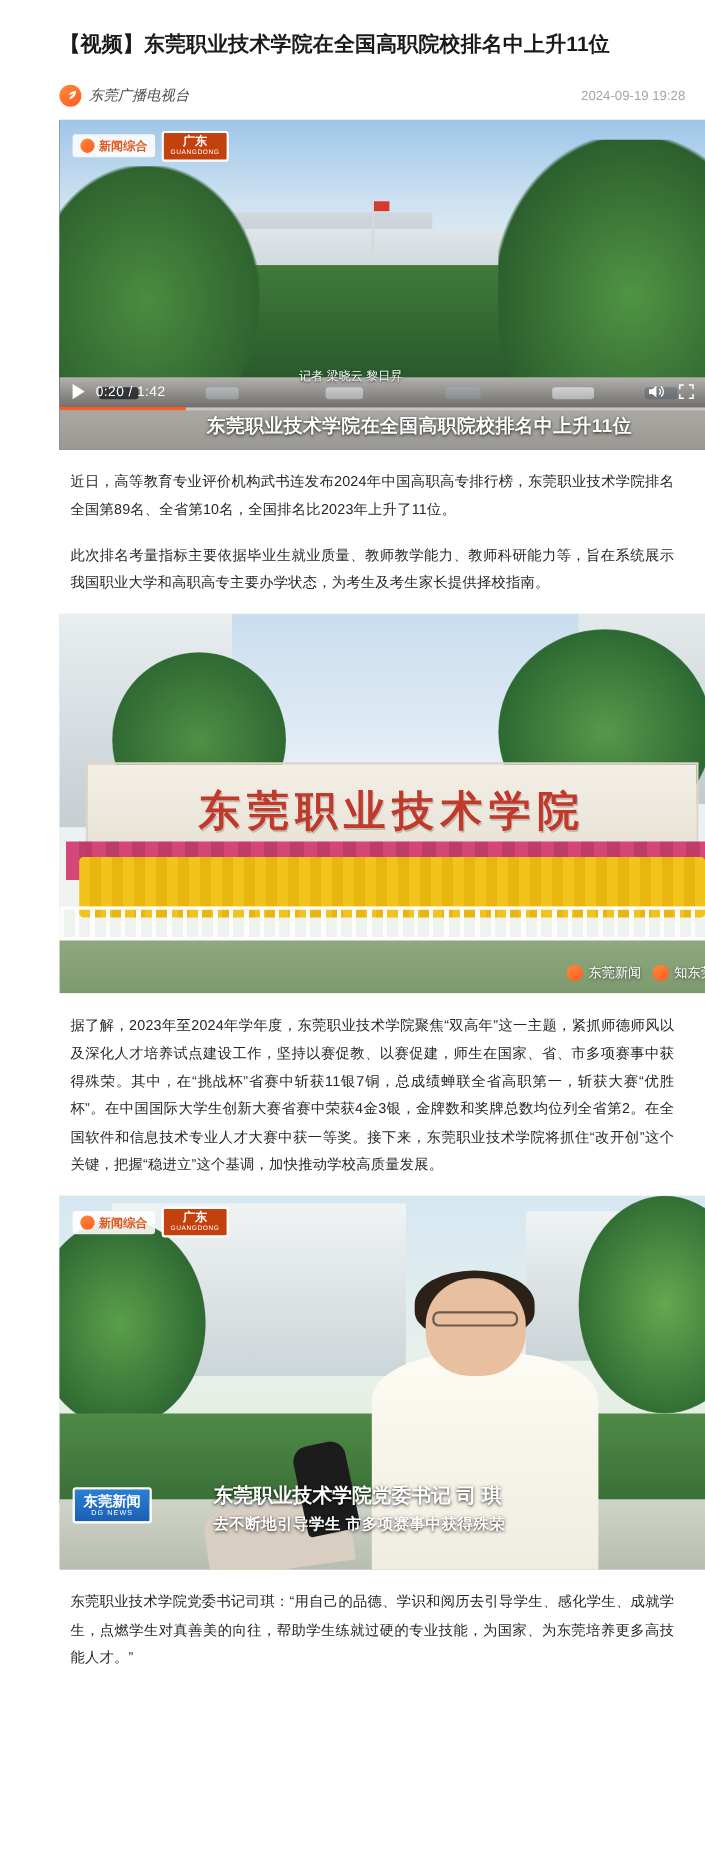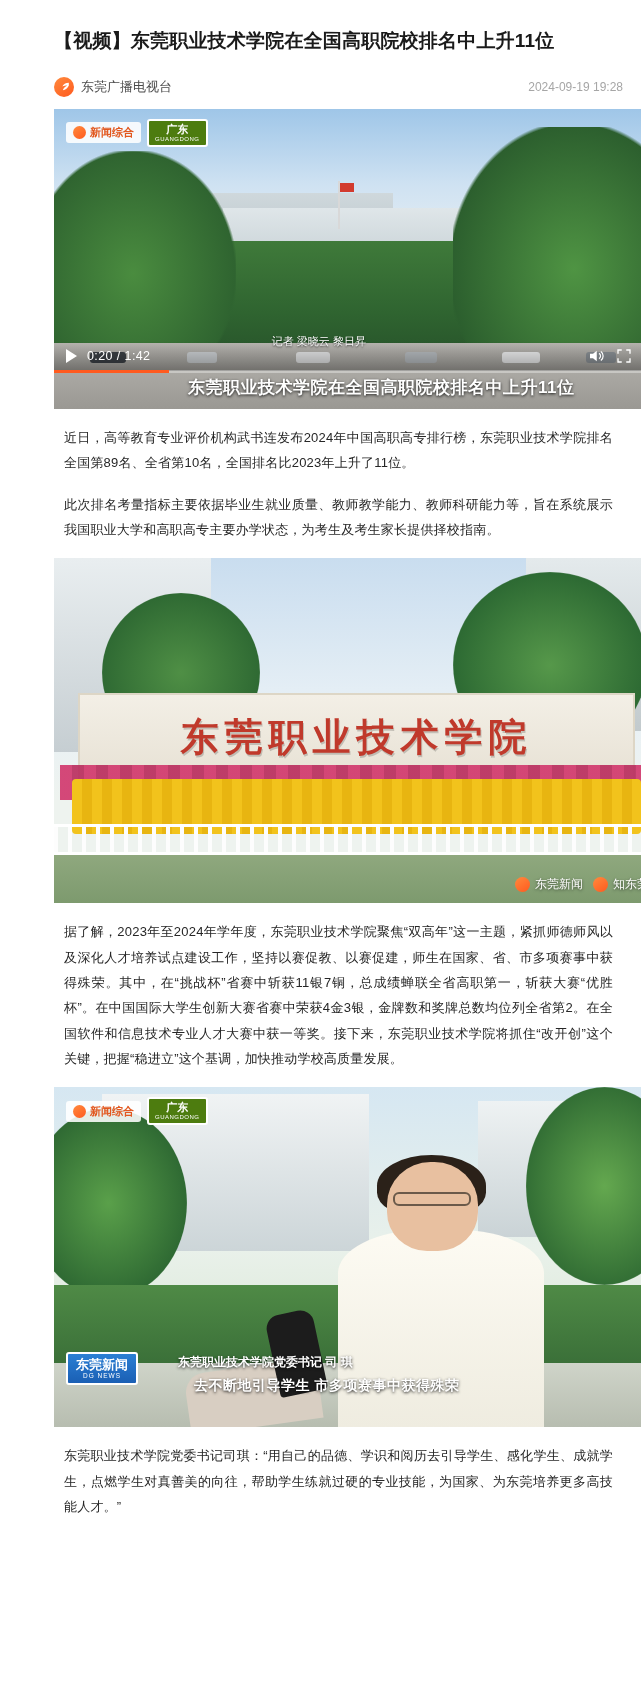--- a/index.html
+++ b/index.html
@@ -41,20 +41,21 @@
     background: linear-gradient(145deg,#ff8a3d,#ff5a1f);
     display: inline-flex;
     align-items: center;
     justify-content: center;
     flex: 0 0 auto;
   }
   .source-logo svg { display: block; }
   .source-name {
     font-size: 13px;
     color: #4a4a4a;
+    font-style: italic;
   }
   .timestamp {
     font-size: 12px;
     color: #a6a6a6;
   }
 
   
   .video-wrap {
     position: relative;
     margin: 0 18px;
@@ -112,21 +113,21 @@
     background: rgba(255,255,255,.88);
     color:#e2581f; font-size:11px; font-weight:bold;
     padding: 3px 7px; border-radius: 3px;
     display:flex; align-items:center; gap:4px;
   }
   .v-ch-dot {
     width:13px;height:13px;border-radius:50%;
     background: linear-gradient(145deg,#ff8a3d,#ff5a1f);
   }
   .v-gd-badge {
-    background: #4d7c0f;
+    background: #c2410c;
     border: 2px solid #fff;
     color:#fff; font-size:11px; font-weight:bold;
     padding: 2px 6px; border-radius:3px;
     line-height:1.15; text-align:center;
   }
   .v-gd-badge small { display:block; font-size:6px; letter-spacing:.5px; font-weight:normal;}
   .v-reporter {
     position:absolute; left: 36%; bottom: 60px;
     color:#fff; font-size:11px;
     text-shadow: 0 1px 2px rgba(0,0,0,.7);
@@ -277,22 +278,22 @@
   }
   .p3-news-badge {
     position:absolute; left: 12px; bottom: 42px;
     background: linear-gradient(180deg,#2b7fd4,#1a5fb4);
     color:#fff; font-size:13px; font-weight:bold;
     padding: 4px 8px; border:2px solid #fff; border-radius:3px;
     text-align:center; line-height:1.1;
   }
   .p3-news-badge small { display:block; font-size:6.5px; letter-spacing:1px; font-weight:normal; }
   .p3-name {
-    position:absolute; left: 124px; bottom: 56px;
-    color:#fff; font-size:12px; font-weight:bold;
+    position:absolute; left: 140px; bottom: 56px;
+    color:#fff; font-size:18px; font-weight:bold;
     text-shadow: 0 1px 3px rgba(0,0,0,.85);
   }
   .p3-quote {
     position:absolute; left: 140px; bottom: 32px;
     color:#fff; font-size:14px; font-weight:bold;
     text-shadow: 0 1px 3px rgba(0,0,0,.85);
     letter-spacing:.5px;
   }
 
   .footer-note {

